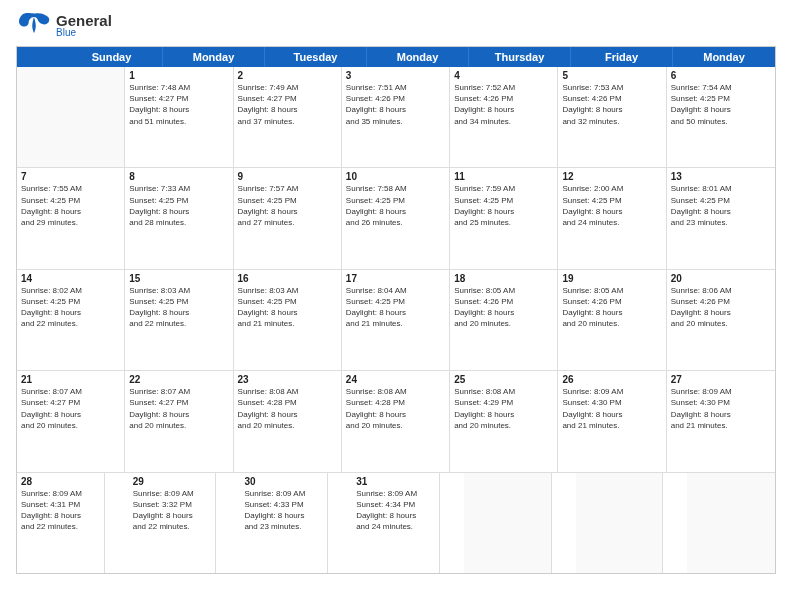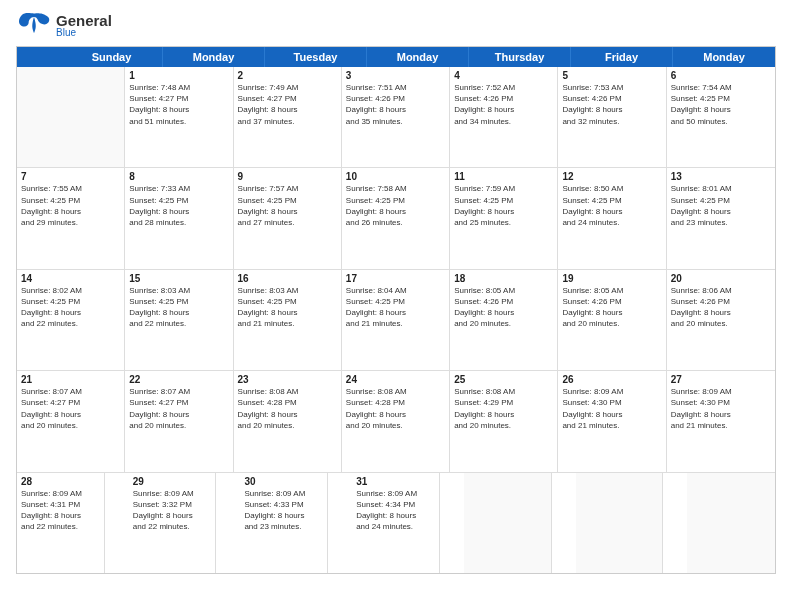--- a/index.html
+++ b/index.html
@@ -221,21 +221,21 @@
           </div>
           <div class="cal-cell">
             <div class="day-num">11</div>
             <div class="cell-line">Sunrise: 7:59 AM</div>
             <div class="cell-line">Sunset: 4:25 PM</div>
             <div class="cell-line">Daylight: 8 hours</div>
             <div class="cell-line">and 25 minutes.</div>
           </div>
           <div class="cal-cell">
             <div class="day-num">12</div>
-            <div class="cell-line">Sunrise: 8:50 AM</div>
+            <div class="cell-line">Sunrise: 2:00 AM</div>
             <div class="cell-line">Sunset: 4:25 PM</div>
             <div class="cell-line">Daylight: 8 hours</div>
             <div class="cell-line">and 24 minutes.</div>
           </div>
           <div class="cal-cell">
             <div class="day-num">13</div>
             <div class="cell-line">Sunrise: 8:01 AM</div>
             <div class="cell-line">Sunset: 4:25 PM</div>
             <div class="cell-line">Daylight: 8 hours</div>
             <div class="cell-line">and 23 minutes.</div>

